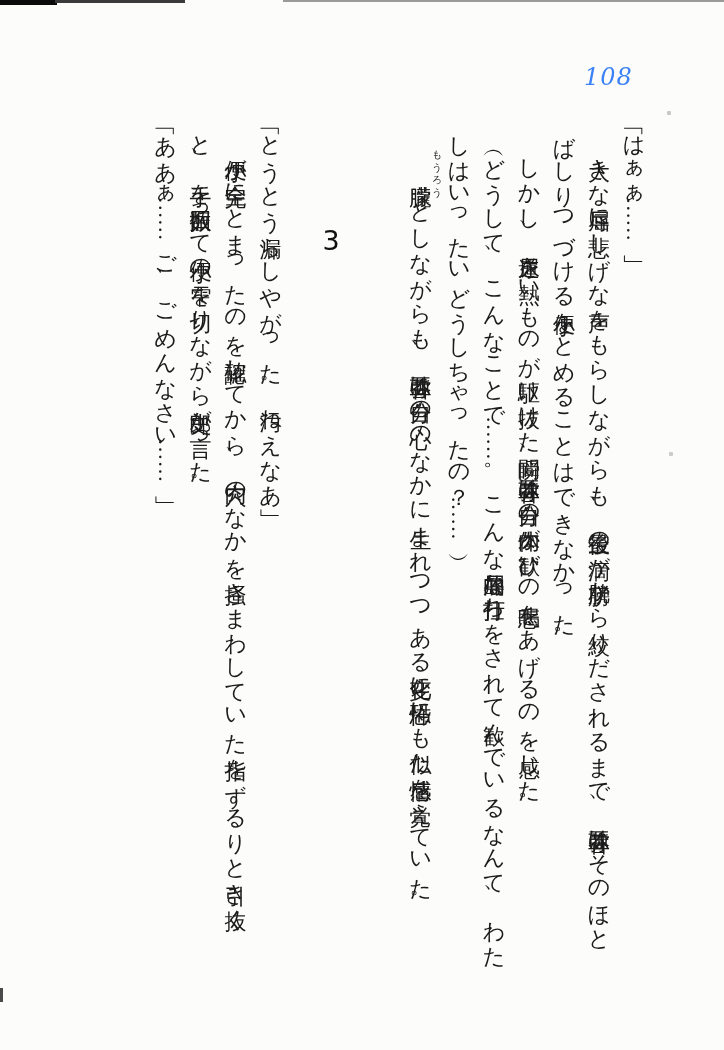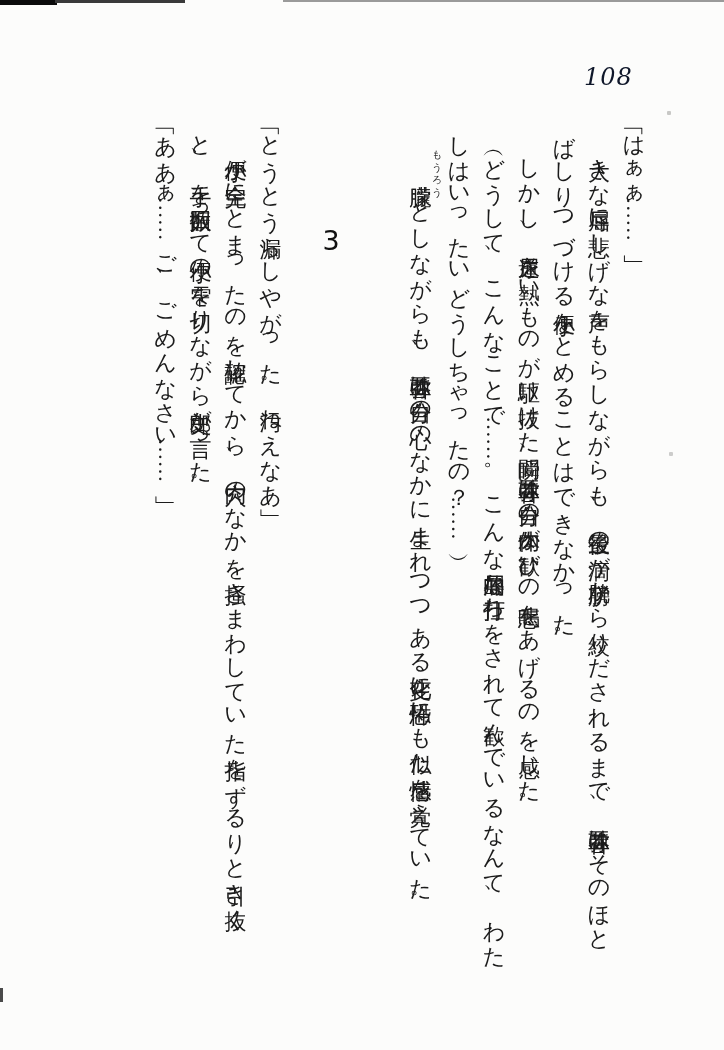--- a/index.html
+++ b/index.html
@@ -18,21 +18,21 @@
   .top-line-r{ left: 283px;top: 0; width: 441px; height: 2px; background: #9a9a9a; }
   .edge-nub  { left: 0; top: 988px; width: 3px; height: 14px; background: #4a4a4a; }
   .speck-1   { left: 667px; top: 111px; width: 4px; height: 4px; background: #c8c8c6; border-radius: 1px; }
   .speck-2   { left: 669px; top: 452px; width: 4px; height: 4px; background: #cccccb; border-radius: 1px; }
 
   .page-number {
     position: absolute; left: 584px; top: 63px;
     font-family: "DejaVu Serif", "Liberation Serif", serif;
     font-style: italic;
     font-size: 24px; letter-spacing: 1px;
-    color: #0f172a;
+    color: #3b82f6;
   }
 
   .text-block {
     position: absolute; top: 121px; right: 72px;
     width: 584px; height: 838px;
     writing-mode: vertical-rl;
     -webkit-writing-mode: vertical-rl;
     font-size: 22px;
     line-height: 35px;
     color: var(--ink, #1b1b1b);

